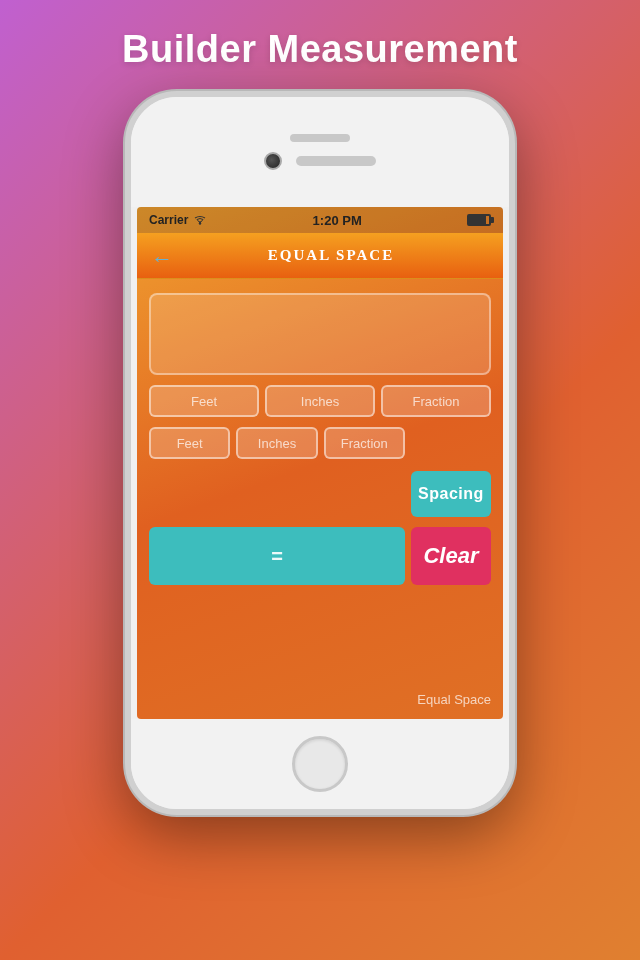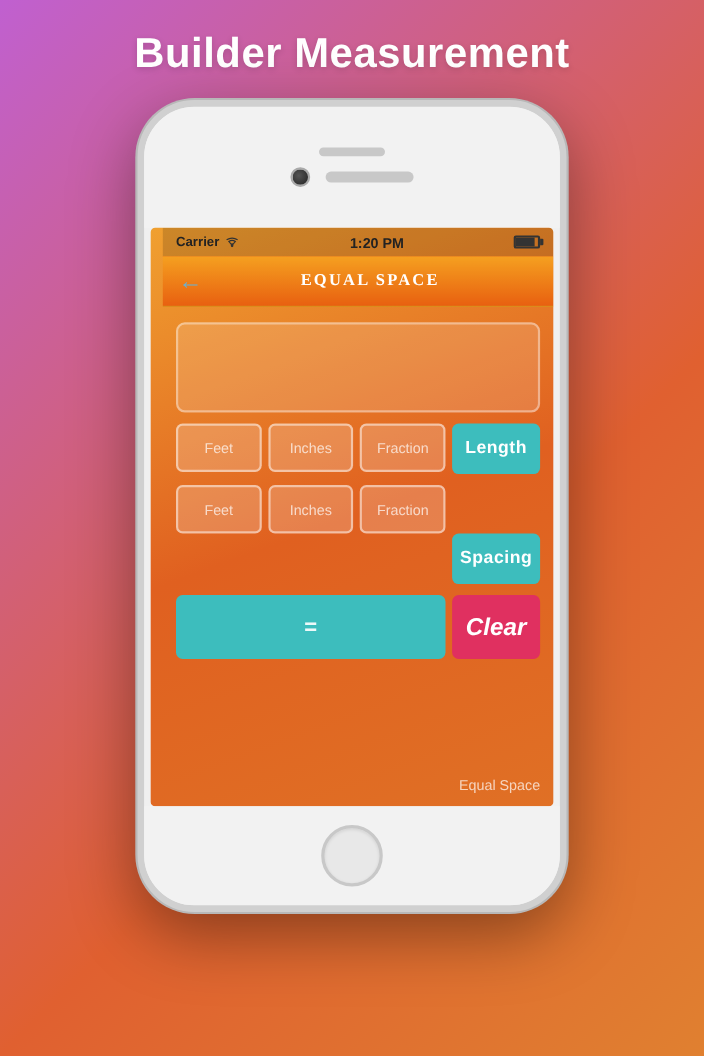--- a/index.html
+++ b/index.html
@@ -77,21 +77,20 @@
       background: #c8c8c8;
       border-radius: 5px;
     }
 
     
     .phone-screen {
       background: linear-gradient(160deg, #f0a030 0%, #e06020 50%, #e07025 100%);
       margin: 0 6px;
       border-radius: 4px;
       overflow: hidden;
-      padding-left: 11px;
     }
 
     
     .status-bar {
       background: rgba(0,0,0,0.15);
       display: flex;
       justify-content: space-between;
       align-items: center;
       padding: 4px 12px;
       height: 26px;
@@ -190,21 +189,21 @@
       display: flex;
       gap: 6px;
       align-items: stretch;
     }
 
     .input-field {
       flex: 1;
       background: rgba(255,255,255,0.2);
       border: 2px solid rgba(255,255,255,0.5);
       border-radius: 6px;
-      height: 44px;
+      height: 32px;
       display: flex;
       align-items: center;
       justify-content: center;
       color: rgba(255,255,255,0.7);
       font-size: 13px;
     }
 
     .action-btn {
       width: 80px;
       height: 46px;
@@ -389,23 +388,20 @@
       <div class="input-row">
         <div class="input-field">
           <span>Feet</span>
         </div>
         <div class="input-field">
           <span>Inches</span>
         </div>
         <div class="input-field">
           <span>Fraction</span>
         </div>
-        <div class="action-btn btn-length">
-          <span>Length</span>
-        </div>
       </div>
 
       <div class="input-row">
         <div class="input-field">
           <span>Feet</span>
         </div>
         <div class="input-field">
           <span>Inches</span>
         </div>
         <div class="input-field">

